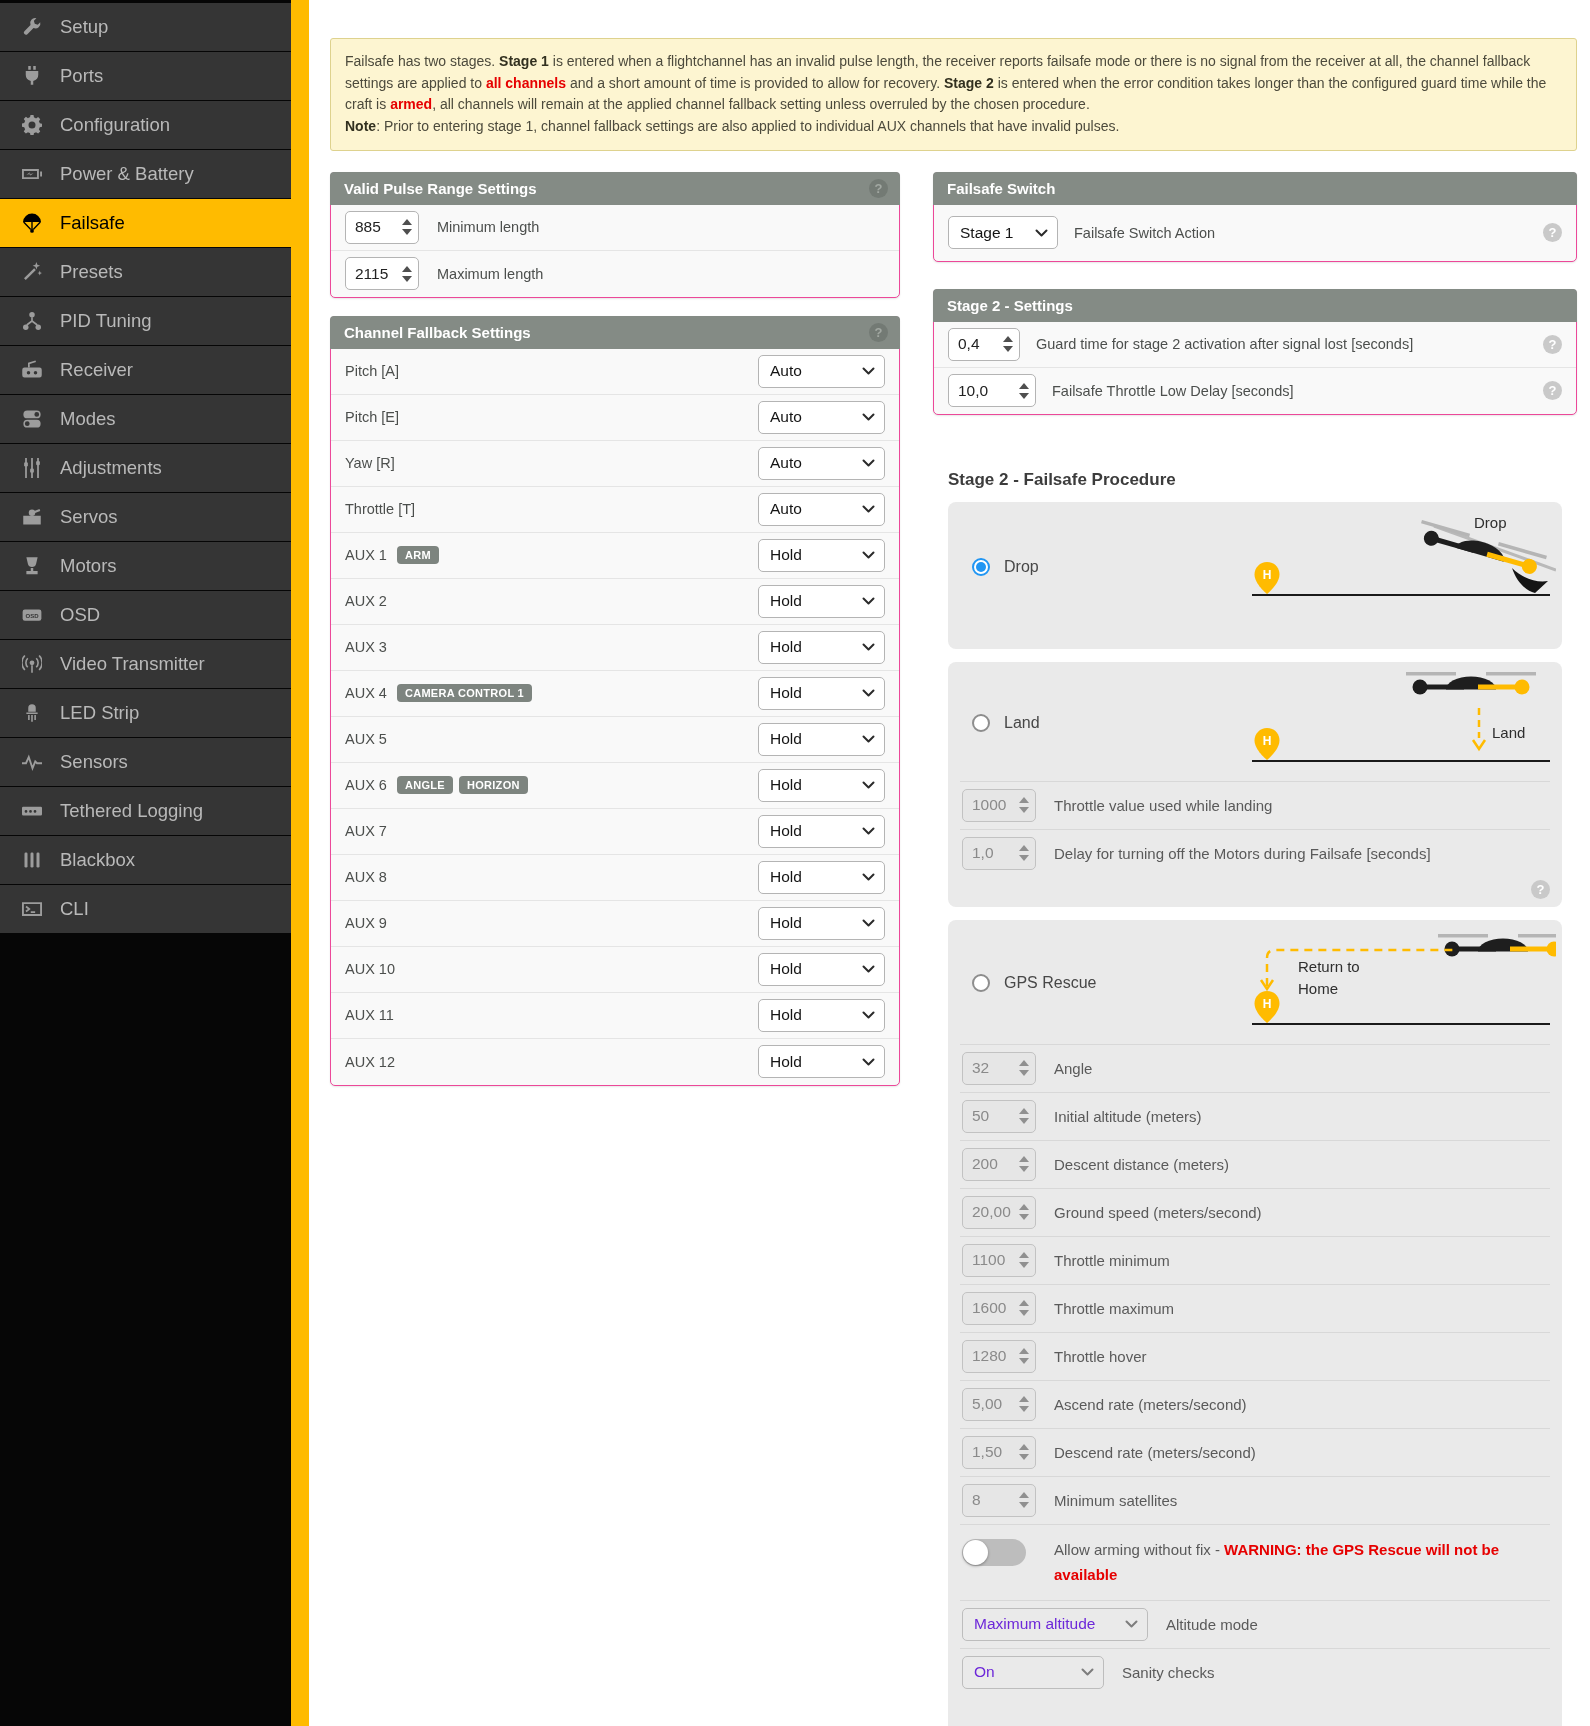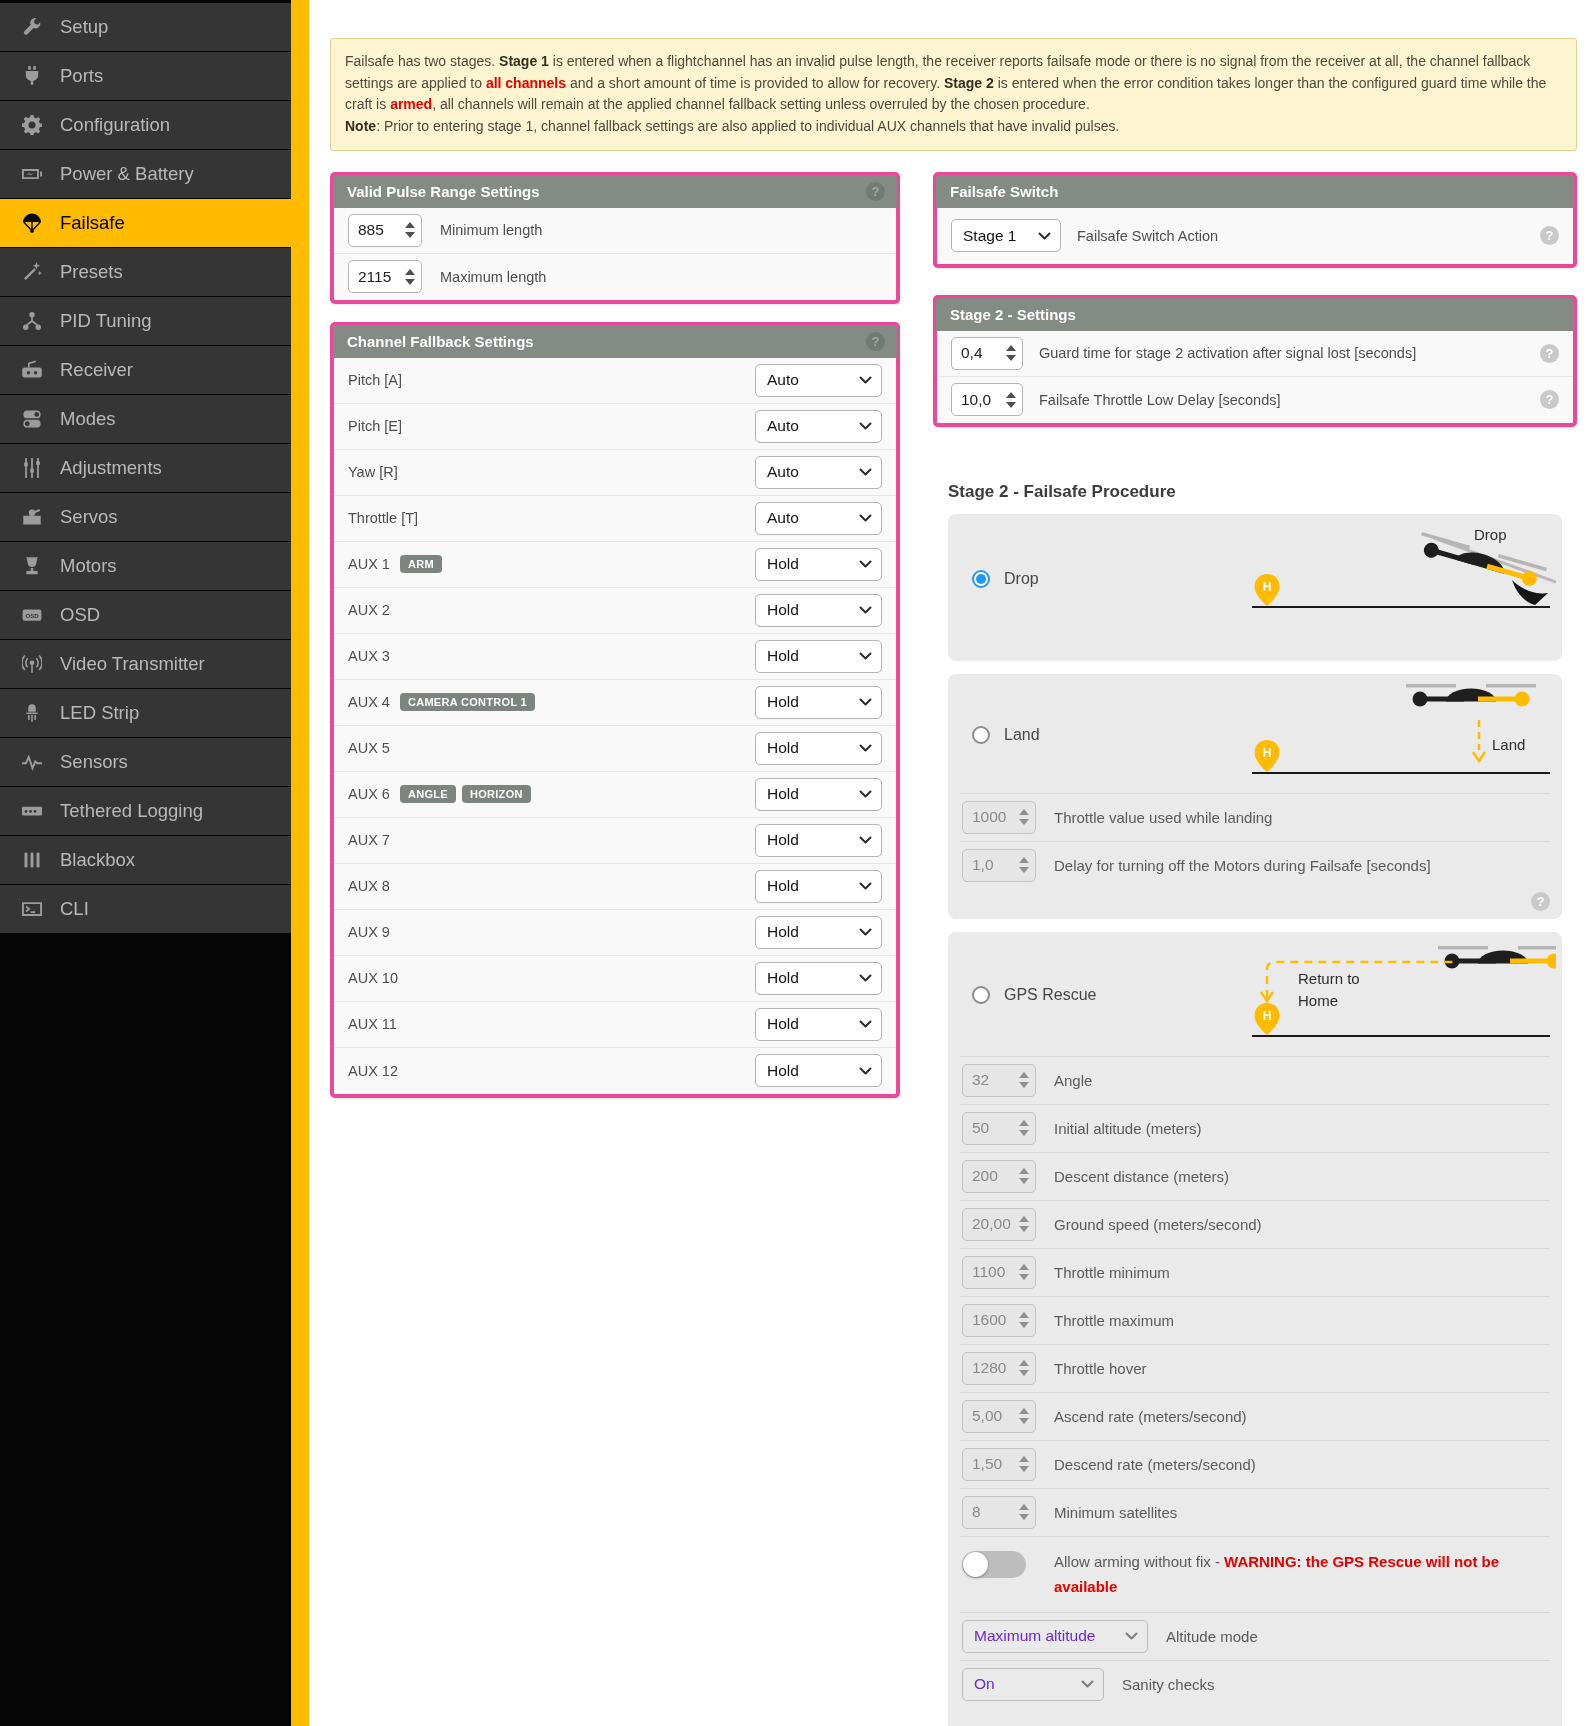--- a/index.html
+++ b/index.html
@@ -28,21 +28,21 @@
   .notebox {
     margin-top:38px; background:#fdf5d1; border:1px solid #ded28e; border-radius:3px;
     padding:12px 14px; font-size:14px; line-height:1.55; color:#4c4a3c;
   }
   .notebox b { color:#32301f; }
   .notebox .rb { color:#e60000; font-weight:bold; }
   .cols { display:flex; margin-top:21px; gap:33px; align-items:flex-start; }
   .col-l { width:570px; flex:none; }
   .col-r { flex:1; min-width:0; }
   
-  .panel { background:#f9f9f9; border:4px solid #ec4899; border-radius:5px;
+  .panel { background:#f9f9f9; border:1px solid #ec4899; border-radius:5px;
     box-shadow:0 1px 2px rgba(0,0,0,.10); margin-bottom:18px; }
   .phead {
     background:#848b85; border-radius:4px 4px 0 0; margin:-1px -1px 0 -1px;
     height:33px; padding:0 12px 0 14px;
     display:flex; align-items:center; justify-content:space-between;
     color:#fff; font-size:15px; font-weight:bold;
   }
   .help {
     width:19px; height:19px; border-radius:50%; background:#c9c9c9; color:#fff;
     font-size:13px; font-weight:bold; line-height:1;
@@ -604,21 +604,21 @@
               <span class="spin">
                 <i class="sp-up"></i>
                 <i class="sp-dn"></i>
               </span>
             </div>
           <span class="rlabel" style="margin-left:16px">Guard time for stage 2 activation after signal lost [seconds]</span>
           <span class="rspace"></span>
           <span class="help">?</span>
         </div>
         <div class="row">
-          <div class="numbox" style="width:72px">
+          <div class="numbox" style="width:88px">
               <span class="nval">10,0</span>
               <span class="spin">
                 <i class="sp-up"></i>
                 <i class="sp-dn"></i>
               </span>
             </div>
           <span class="rlabel" style="margin-left:16px">Failsafe Throttle Low Delay [seconds]</span>
           <span class="rspace"></span>
           <span class="help">?</span>
         </div>

